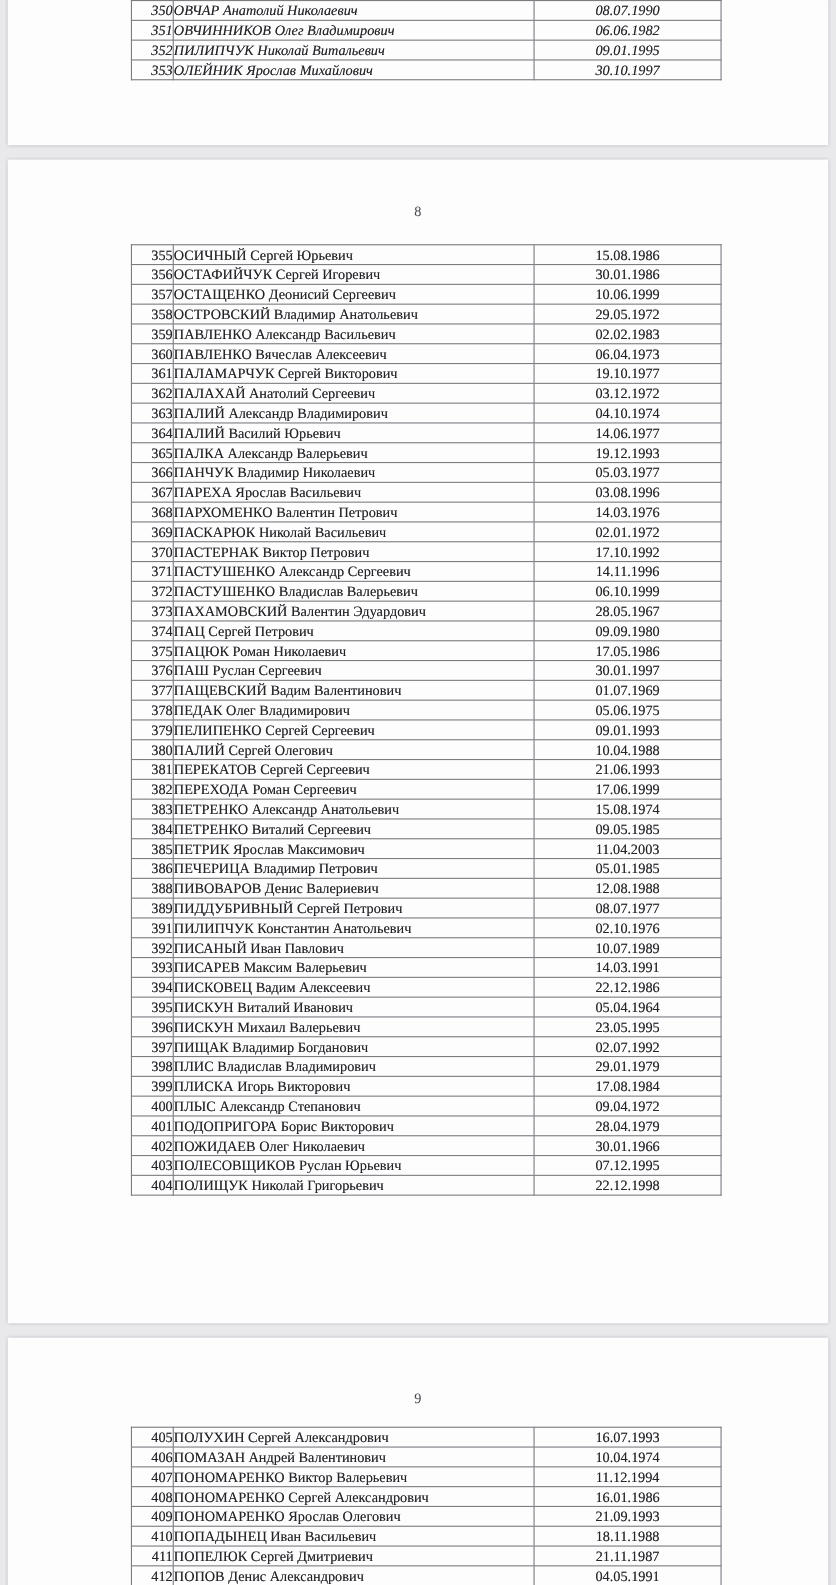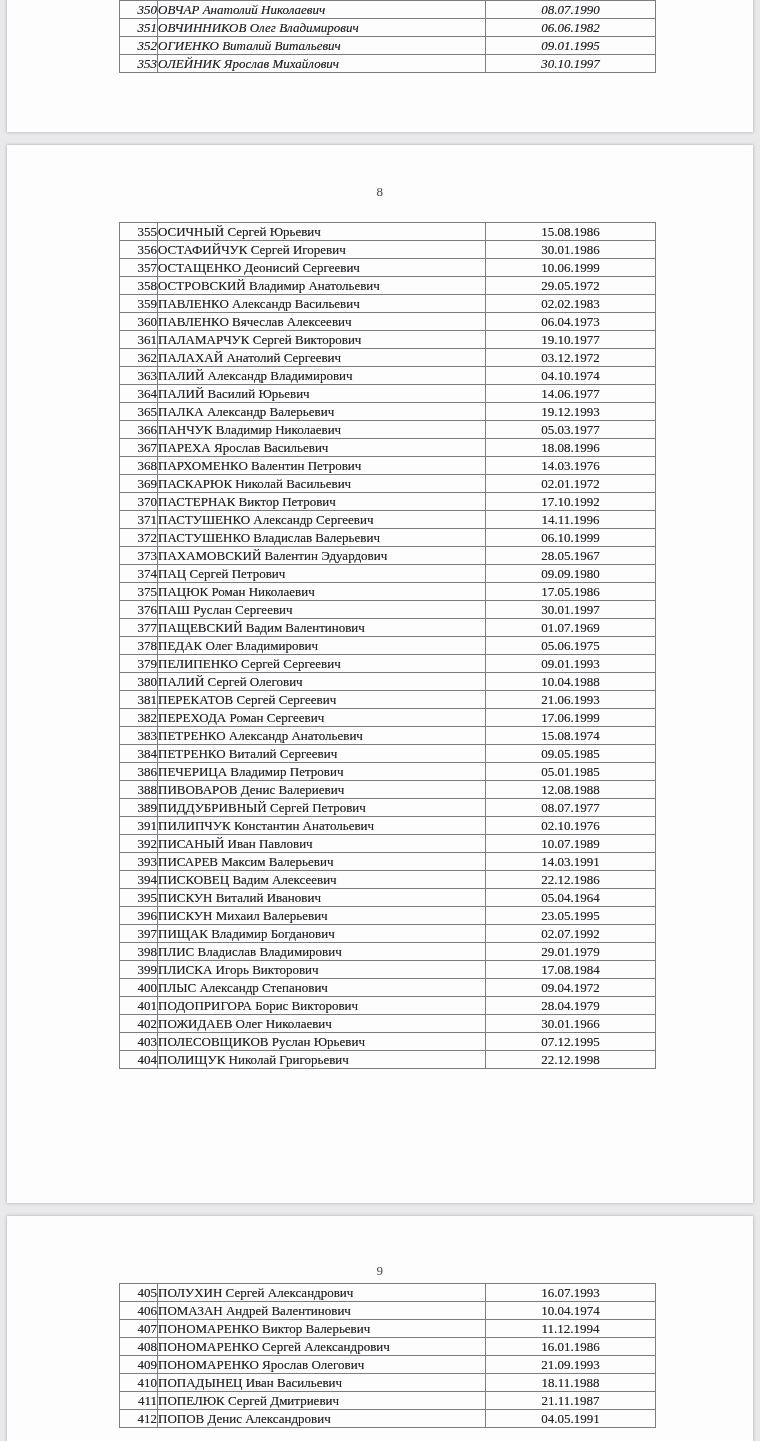--- a/index.html
+++ b/index.html
@@ -27,21 +27,21 @@
   }
   #page-8 .page-number{top:39px;}
   #page-9 .page-number{top:47px;}
   table.roster{
     position:absolute;left:112px;
     border-collapse:collapse;table-layout:fixed;width:536px;
     background:transparent;
   }
   #page-prev table.roster{top:3px;font-style:italic;}
   #page-8 table.roster{top:77px;}
-  #page-9 table.roster{top:67px;border-radius:30px;}
+  #page-9 table.roster{top:81px;border-radius:30px;}
   col.c-num{width:38px;}
   col.c-name{width:328px;}
   col.c-dob{width:170px;}
   table.roster td{
     box-sizing:border-box;
     border:1px solid #7c7c81;
     height:18px;
     font-size:13px;line-height:14px;
     color:#242428;
     padding:0;
@@ -70,21 +70,21 @@
             <td class="name">ОВЧАР Анатолий Николаевич</td>
             <td class="dob">08.07.1990</td>
           </tr>
           <tr>
             <td class="num">351</td>
             <td class="name">ОВЧИННИКОВ Олег Владимирович</td>
             <td class="dob">06.06.1982</td>
           </tr>
           <tr>
             <td class="num">352</td>
-            <td class="name">ОГИЕНКО Виталий Витальевич</td>
+            <td class="name">ПИЛИПЧУК Николай Витальевич</td>
             <td class="dob">09.01.1995</td>
           </tr>
           <tr>
             <td class="num">353</td>
             <td class="name">ОЛЕЙНИК Ярослав Михайлович</td>
             <td class="dob">30.10.1997</td>
           </tr>
         </tbody>
     </table>
   </section>
@@ -154,21 +154,21 @@
             <td class="dob">19.12.1993</td>
           </tr>
           <tr>
             <td class="num">366</td>
             <td class="name">ПАНЧУК Владимир Николаевич</td>
             <td class="dob">05.03.1977</td>
           </tr>
           <tr>
             <td class="num">367</td>
             <td class="name">ПАРЕХА Ярослав Васильевич</td>
-            <td class="dob">18.08.1996</td>
+            <td class="dob">03.08.1996</td>
           </tr>
           <tr>
             <td class="num">368</td>
             <td class="name">ПАРХОМЕНКО Валентин Петрович</td>
             <td class="dob">14.03.1976</td>
           </tr>
           <tr>
             <td class="num">369</td>
             <td class="name">ПАСКАРЮК Николай Васильевич</td>
             <td class="dob">02.01.1972</td>
@@ -240,20 +240,25 @@
           </tr>
           <tr>
             <td class="num">383</td>
             <td class="name">ПЕТРЕНКО Александр Анатольевич</td>
             <td class="dob">15.08.1974</td>
           </tr>
           <tr>
             <td class="num">384</td>
             <td class="name">ПЕТРЕНКО Виталий Сергеевич</td>
             <td class="dob">09.05.1985</td>
+          </tr>
+          <tr>
+            <td class="num">385</td>
+            <td class="name">ПЕТРИК Ярослав Максимович</td>
+            <td class="dob">11.04.2003</td>
           </tr>
           <tr>
             <td class="num">386</td>
             <td class="name">ПЕЧЕРИЦА Владимир Петрович</td>
             <td class="dob">05.01.1985</td>
           </tr>
           <tr>
             <td class="num">388</td>
             <td class="name">ПИВОВАРОВ Денис Валериевич</td>
             <td class="dob">12.08.1988</td>

